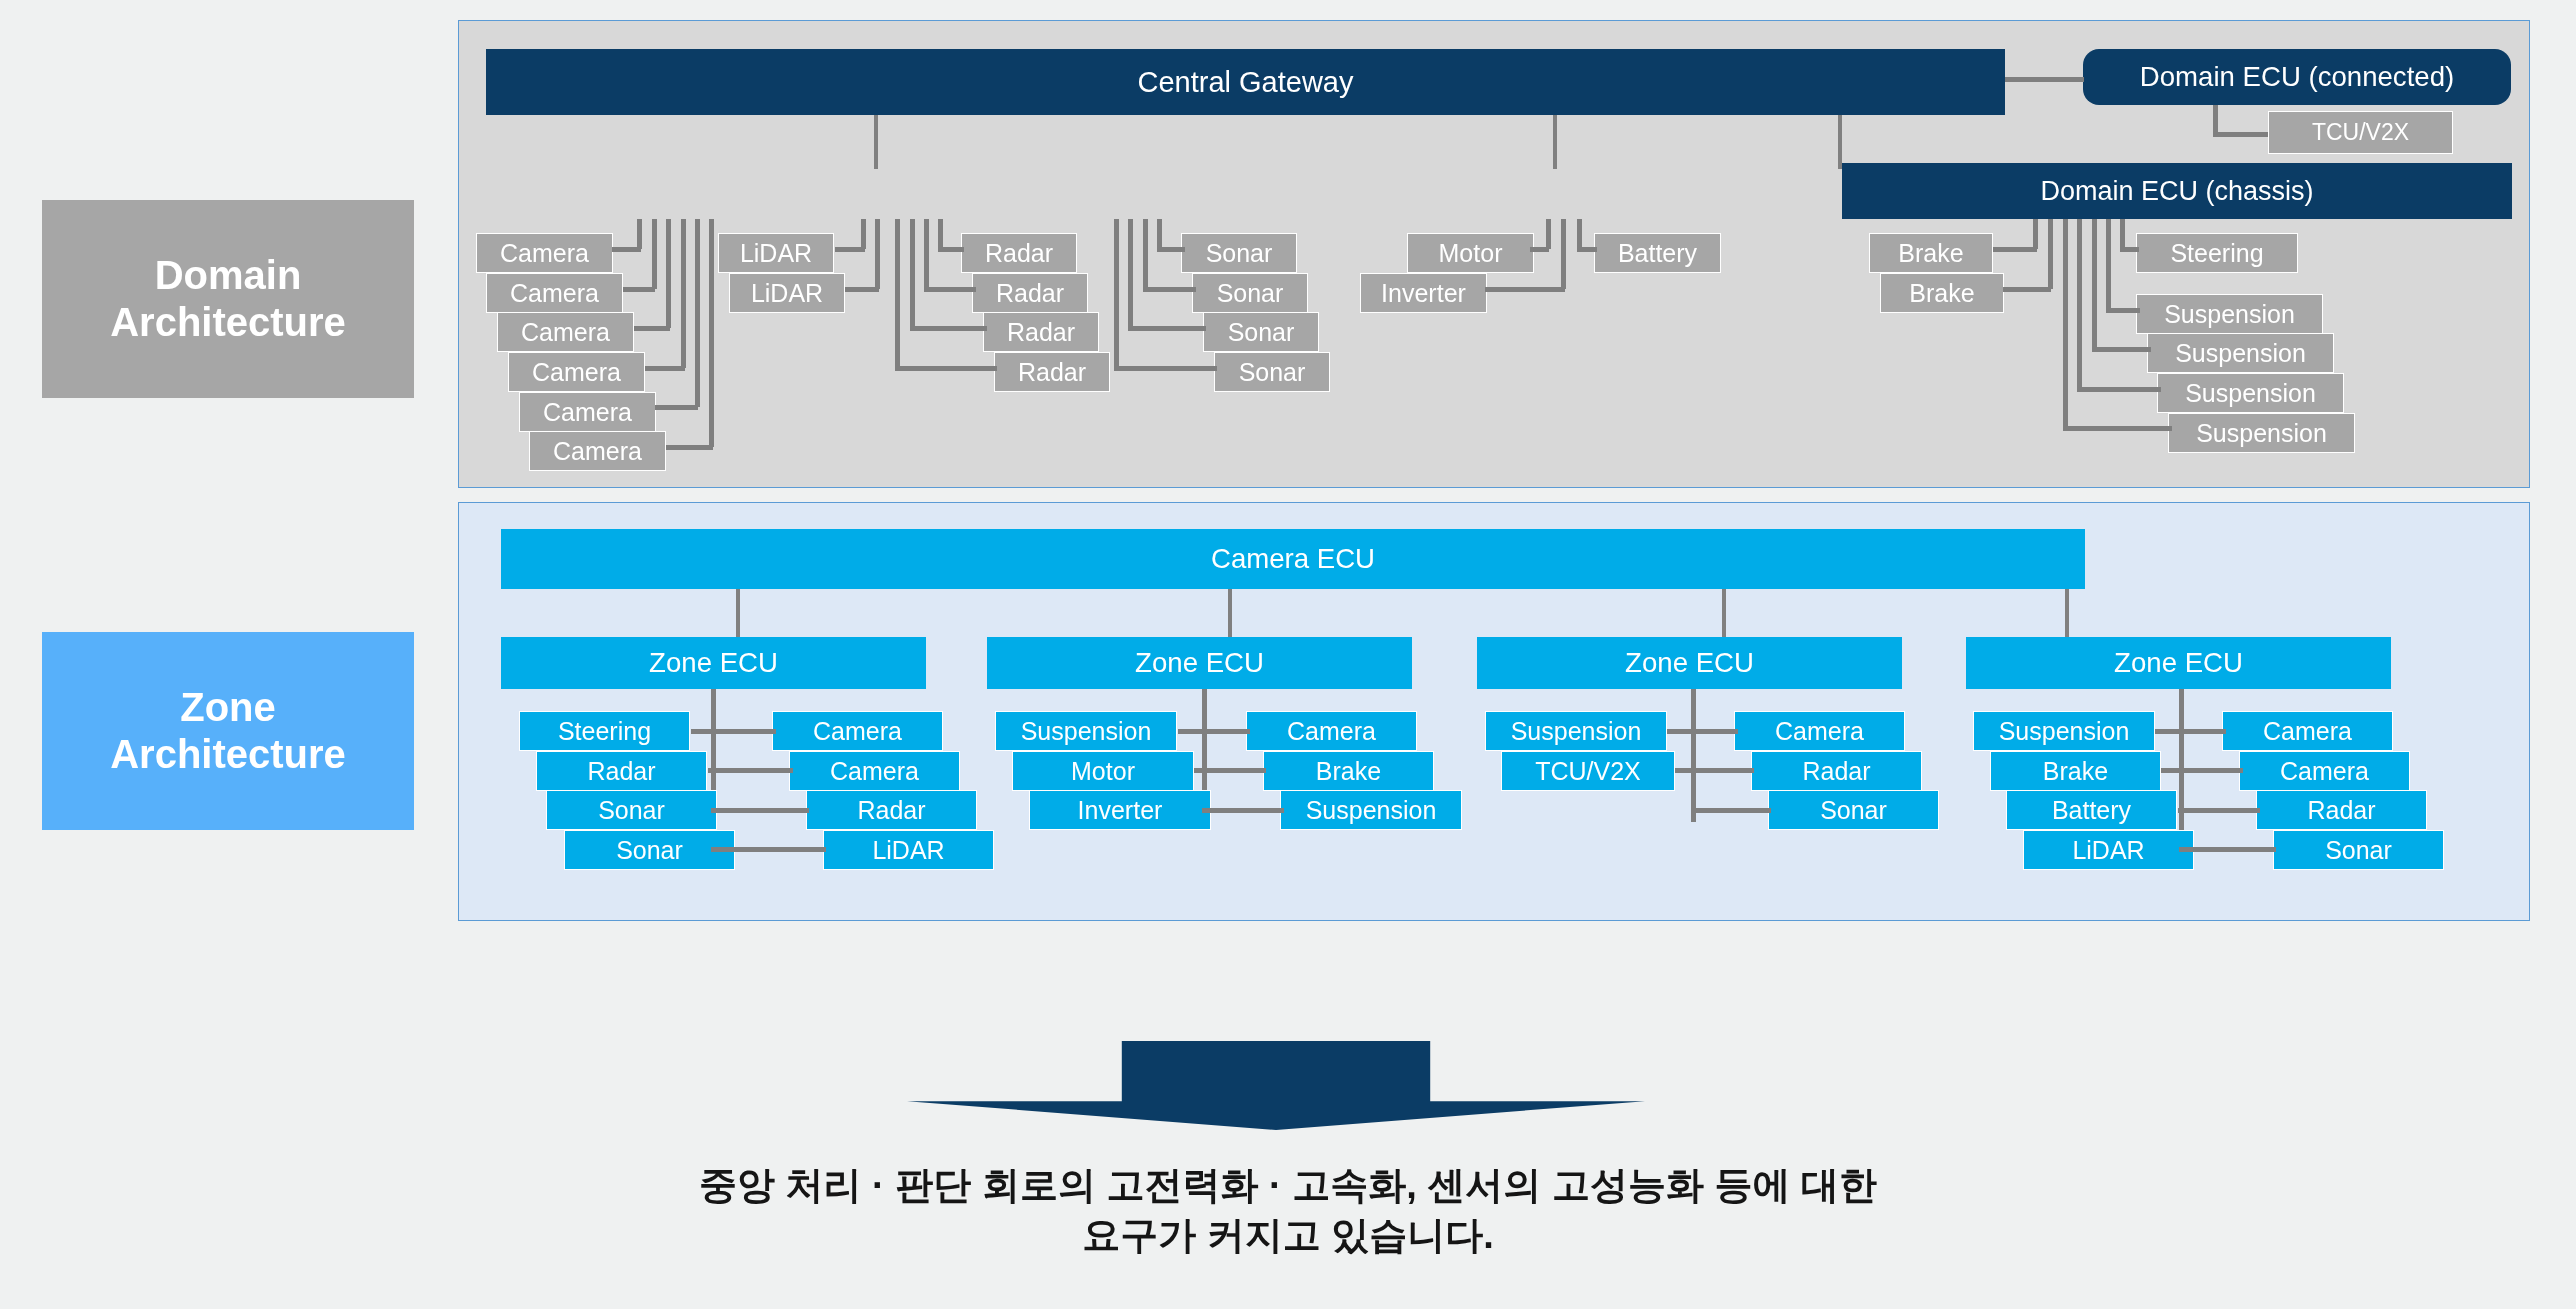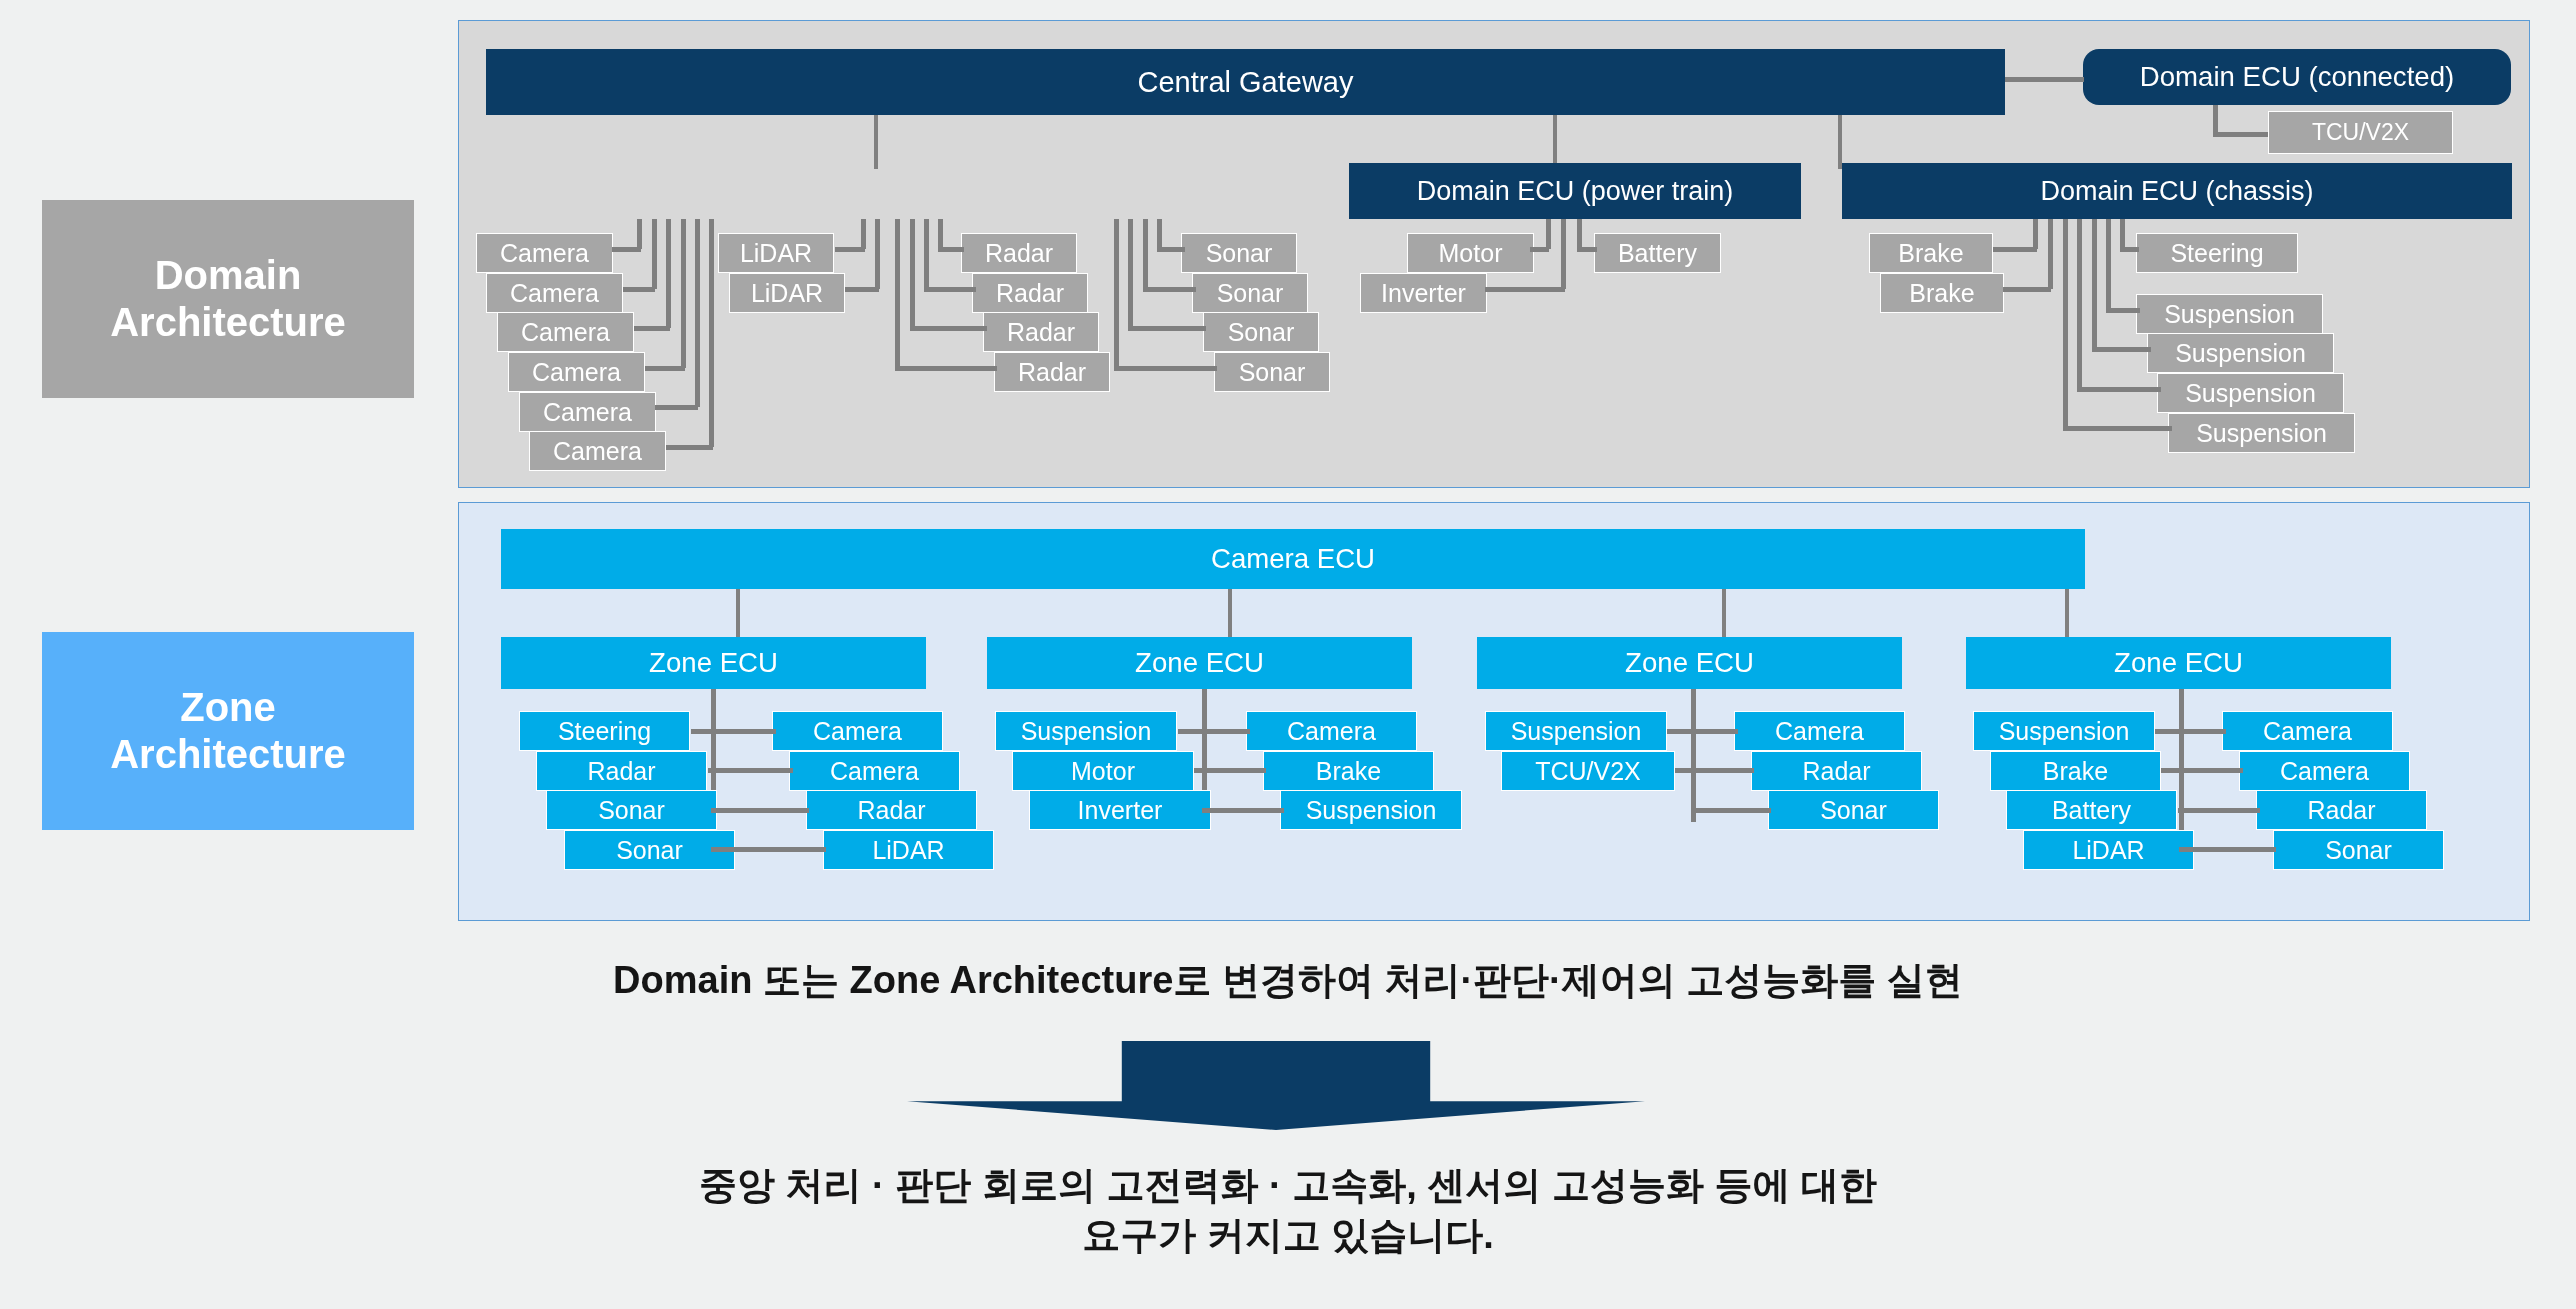--- a/index.html
+++ b/index.html
@@ -72,21 +72,20 @@
   <div class="ln ln-thick-h" style="left:2005px;top:77px;width:79px;"></div>
 
   <div class="ln ln-thick-v" style="left:2213px;top:105px;height:32px;"></div>
   <div class="ln ln-thick-h" style="left:2213px;top:132px;width:55px;"></div>
   <div class="box leaf-gray" style="left:2268px;top:111px;width:185px;height:43px;font-size:23px;">TCU/V2X</div>
 
   <div class="ln ln-v" style="left:874px;top:115px;height:54px;"></div>
   <div class="ln ln-v" style="left:1553px;top:115px;height:54px;"></div>
   <div class="ln ln-v" style="left:1838px;top:115px;height:54px;"></div>
 
-  <div class="box ecu-dark" style="left:1349px;top:163px;width:452px;height:56px;font-size:27px;">Domain ECU (power train)</div>
   <div class="box ecu-dark" style="left:1842px;top:163px;width:670px;height:56px;font-size:27px;">Domain ECU (chassis)</div>
 
   <div class="box leaf-gray" style="left:476px;top:233px;width:137px;height:40px;">Camera</div>
   <div class="box leaf-gray" style="left:486px;top:273px;width:137px;height:40px;">Camera</div>
   <div class="box leaf-gray" style="left:497px;top:312px;width:137px;height:40px;">Camera</div>
   <div class="box leaf-gray" style="left:508px;top:352px;width:137px;height:40px;">Camera</div>
   <div class="box leaf-gray" style="left:519px;top:392px;width:137px;height:40px;">Camera</div>
   <div class="box leaf-gray" style="left:529px;top:431px;width:137px;height:40px;">Camera</div>
 
   <div class="ln ln-thick-v" style="left:637px;top:219px;height:30px;"></div>
@@ -224,21 +223,20 @@
   <div class="box leaf-blue" style="left:2023px;top:830px;width:171px;height:40px;">LiDAR</div>
   <div class="box leaf-blue" style="left:2222px;top:711px;width:171px;height:40px;">Camera</div>
   <div class="box leaf-blue" style="left:2239px;top:751px;width:171px;height:40px;">Camera</div>
   <div class="box leaf-blue" style="left:2256px;top:790px;width:171px;height:40px;">Radar</div>
   <div class="box leaf-blue" style="left:2273px;top:830px;width:171px;height:40px;">Sonar</div>
   <div class="ln ln-thick-h" style="left:2155px;top:729px;width:71px;"></div>
   <div class="ln ln-thick-h" style="left:2161px;top:768px;width:82px;"></div>
   <div class="ln ln-thick-h" style="left:2178px;top:808px;width:82px;"></div>
   <div class="ln ln-thick-h" style="left:2179px;top:847px;width:97px;"></div>
 
-  <div class="caption" id="caption-top">Domain 또는 Zone Architecture로 변경하여 처리·판단·제어의 고성능화를 실현</div>
 
   <svg id="down-arrow" viewBox="0 0 1230 148" preserveAspectRatio="none">
     <polygon points="358,0 872,0 872,100 1230,100 615,148 0,100 358,100" fill="#0b3c65"></polygon>
   </svg>
 
   <div class="caption" id="caption-bottom">중앙 처리 · 판단 회로의 고전력화 · 고속화, 센서의 고성능화 등에 대한
 요구가 커지고 있습니다.</div>
 
 </div>
 

